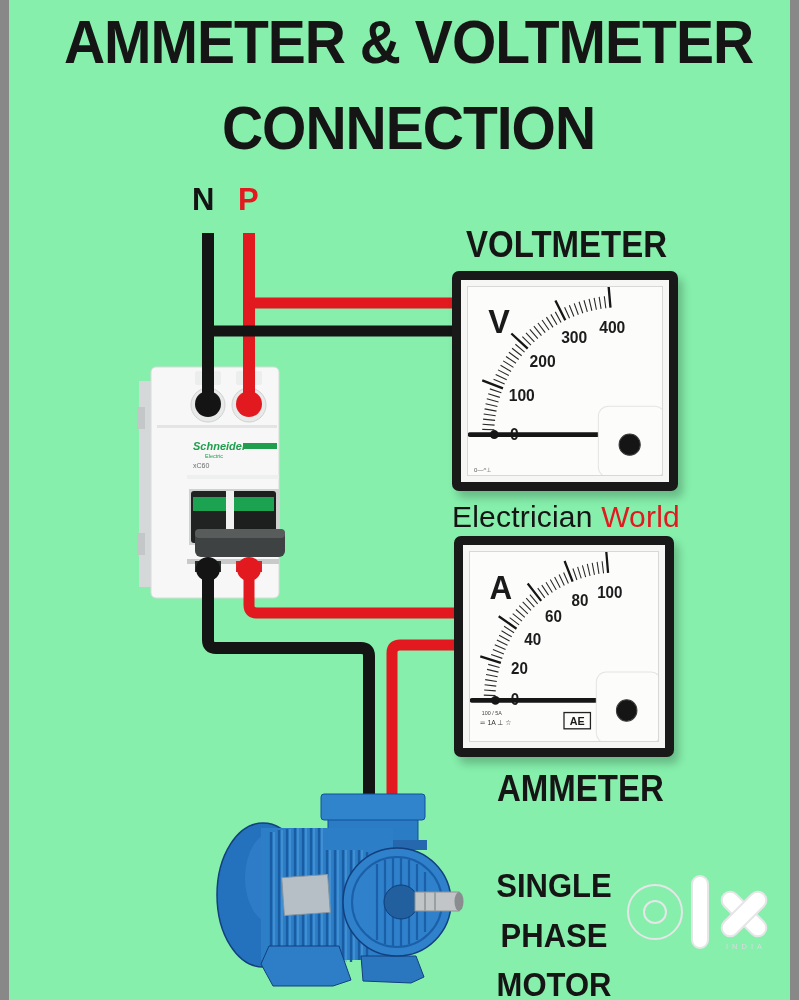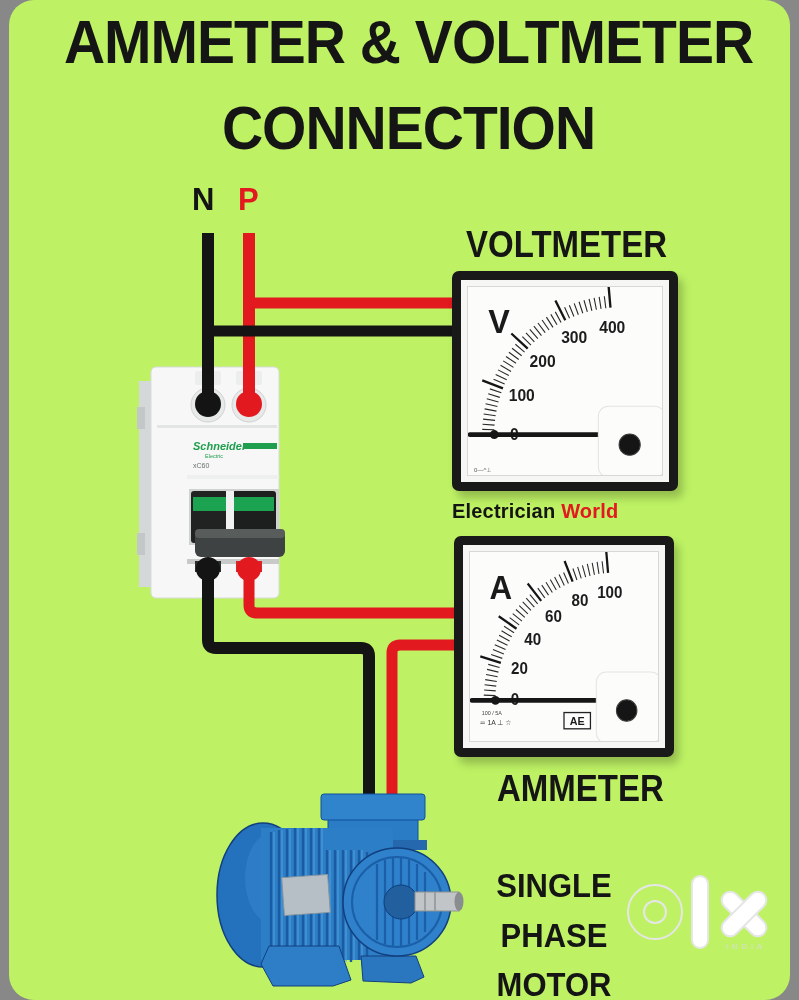--- a/index.html
+++ b/index.html
@@ -1,22 +1,22 @@
 <!DOCTYPE html>
 <html><head>
 <meta charset="utf-8">
 <style>
   html,body{margin:0;padding:0;background:#888;}
-  .stage{position:relative;width:781px;height:1000px;background:#bef264;overflow:hidden;
-         font-family:"Liberation Sans",sans-serif;margin:0 auto;border-radius:25px;}
+  .stage{position:relative;width:781px;height:1000px;background:#86efac;overflow:hidden;
+         font-family:"Liberation Sans",sans-serif;margin:0 auto;}
   .marker{font-weight:900;color:#151515;letter-spacing:-1px;transform:scaleY(1.08);transform-origin:center top;}
   .title-line{position:absolute;left:0;width:799px;text-align:center;font-size:57px;}
   .meter-label{position:absolute;font-weight:900;color:#151515;font-size:33px;letter-spacing:0px;transform:scaleY(1.1);transform-origin:left top;}
   .supply-label{position:absolute;font-size:31px;font-weight:800;}
-  .credit{position:absolute;left:443px;top:500px;font-size:20px;font-weight:700;color:#141414;letter-spacing:0.2px;}
+  .credit{position:absolute;left:443px;top:500px;font-size:30px;font-weight:400;color:#141414;letter-spacing:0.2px;}
   .meter{position:absolute;border:9px solid #191919;border-radius:7px;background:#fafafa;
          box-shadow:5px 7px 9px rgba(0,0,0,0.22);}
   .meter .bezel{width:100%;height:100%;border:7px solid #f6f6f4;box-sizing:border-box;background:#fdfdfc;}
   .meter .face{width:100%;height:100%;outline:1px solid #d8d8d6;background:#fcfcfb;}
   .meter svg{display:block;width:100%;height:100%;}
   .abs{position:absolute;}
   .motor-label{position:absolute;font-weight:900;color:#151515;font-size:31px;text-align:center;transform:scaleY(1.1);transform-origin:center top;line-height:1.45;}
 </style>
 </head>
 <body>

